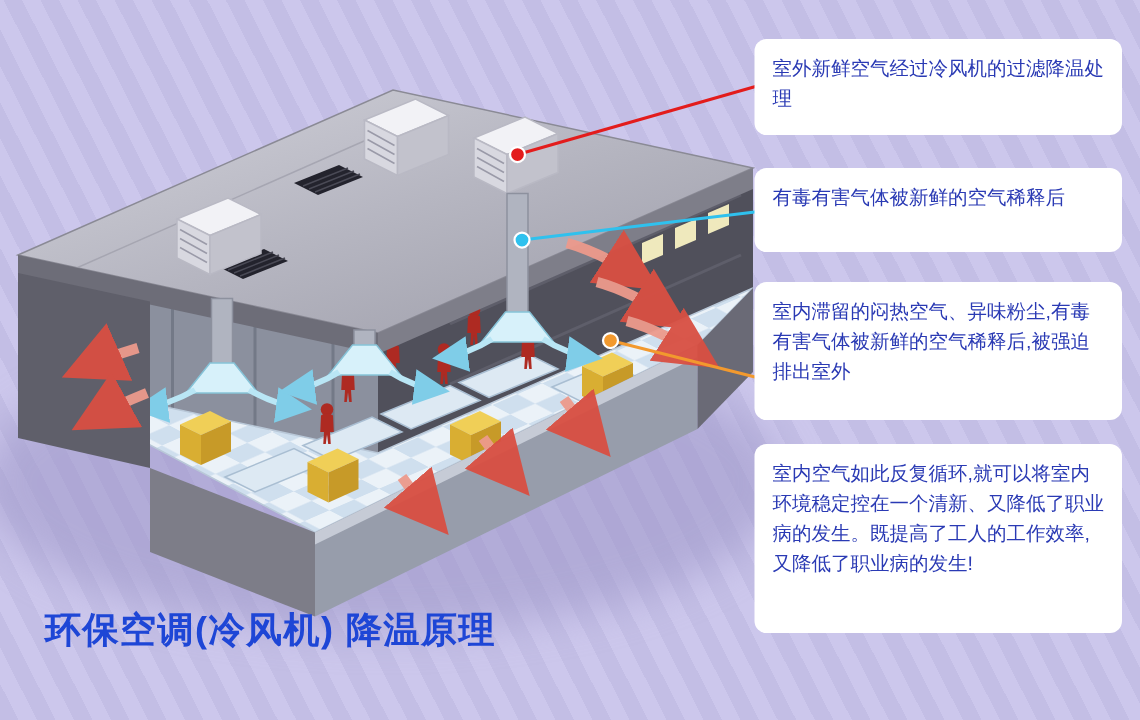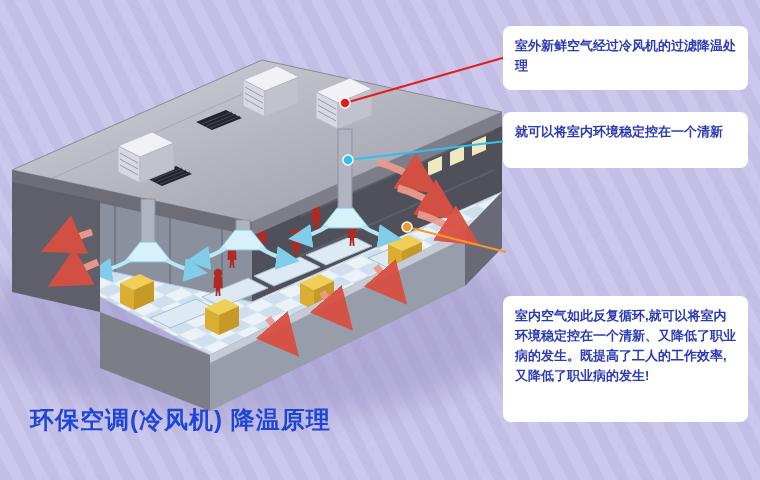--- a/index.html
+++ b/index.html
@@ -6,21 +6,21 @@
   html,body{width:760px;height:480px;overflow:hidden;font-family:"Liberation Sans",sans-serif}
   .stage{
     position:relative;width:760px;height:480px;
     background:repeating-linear-gradient(63deg,#c3bee5 0 11px,#ccc7ec 11px 22px);
   }
   svg.layer{position:absolute;left:0;top:0}
   .callout{
     position:absolute;left:503px;width:245px;
     background:#ffffff;border-radius:8px;
     padding:10px 12px;
-    color:#2a3ab4;font-size:13px;line-height:1.55;font-weight:bold;
+    color:#2a3ab4;font-size:13px;line-height:1.55;font-weight:normal;
   }
   #callout-1{top:26px;min-height:64px}
   #callout-2{top:112px;min-height:56px}
   #callout-3{top:188px;min-height:92px}
   #callout-4{top:296px;min-height:126px}
   .page-title{
     position:absolute;left:30px;top:404px;
     font-size:24px;font-weight:bold;color:#1e46d6;letter-spacing:1px;
     white-space:nowrap;
   }
@@ -226,21 +226,24 @@
     <line x1="348" y1="160" x2="506" y2="141" stroke-width="2" stroke="#2fc1ee"></line>
     <circle cx="348" cy="160" r="5" stroke="#ffffff" stroke-width="1.5" fill="#2fc1ee"></circle>
     <line x1="407" y1="227" x2="506" y2="252" stroke-width="2" stroke="#f2992e"></line>
     <circle cx="407" cy="227" r="5" stroke="#ffffff" stroke-width="1.5" fill="#f2992e"></circle>
   </svg>
 
   <div class="callout" id="callout-1">
     <span>室外新鲜空气经过冷风机的过滤降温处理</span>
   </div>
   <div class="callout" id="callout-2">
-    <span>就可以将室内环境稳定控在一个清新</span>
+    <span>有毒有害气体被新鲜的空气稀释后</span>
+  </div>
+  <div class="callout" id="callout-3">
+    <span>室内滞留的闷热空气、异味粉尘,有毒有害气体被新鲜的空气稀释后,被强迫排出室外</span>
   </div>
   <div class="callout" id="callout-4">
     <span>室内空气如此反复循环,就可以将室内环境稳定控在一个清新、又降低了职业病的发生。既提高了工人的工作效率,又降低了职业病的发生!</span>
   </div>
 
   <div class="page-title">环保空调(冷风机) 降温原理</div>
 
 </div>
 
 </body></html>

